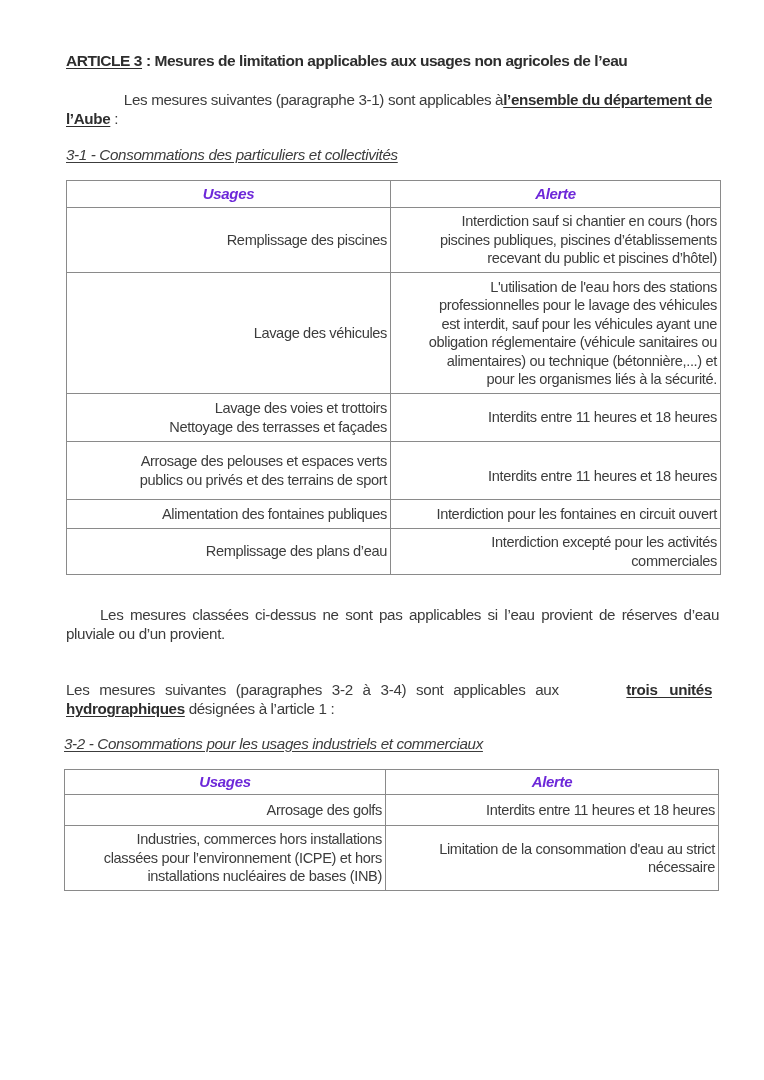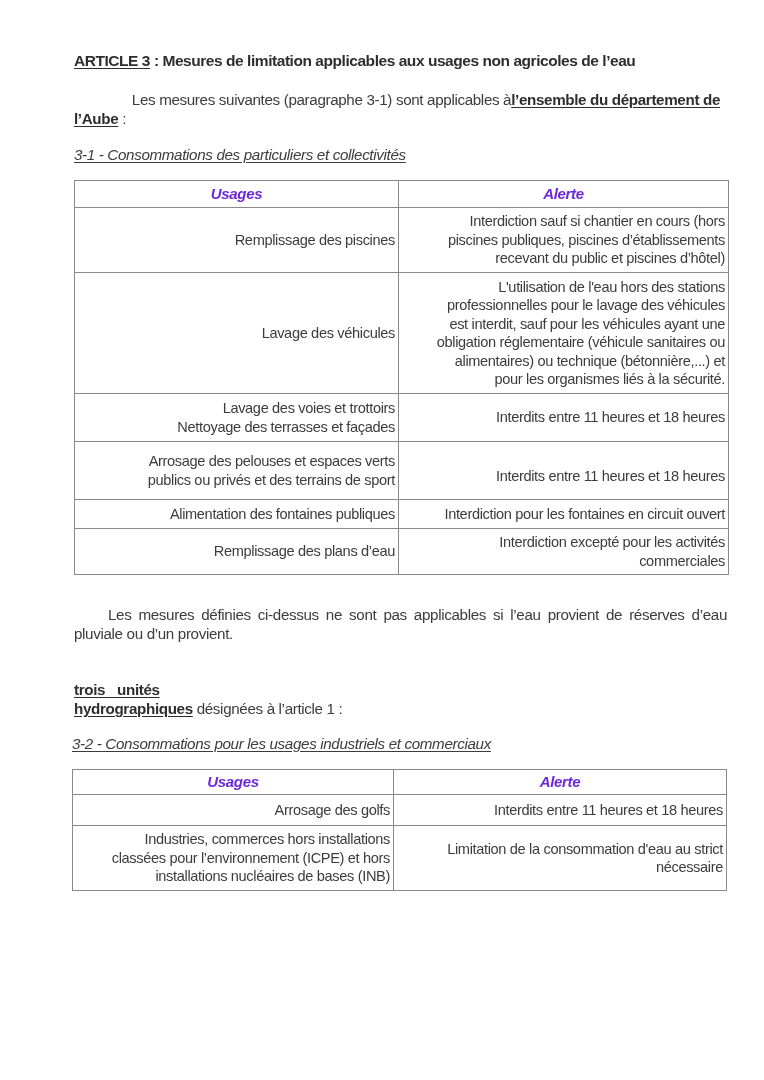--- a/index.html
+++ b/index.html
@@ -1,21 +1,21 @@
 <!DOCTYPE html>
 <html><head>
   <meta charset="utf-8">
   <style>
     html, body { margin: 0; padding: 0; background: #ffffff; }
     body {
       width: 764px; height: 1080px; position: relative; overflow: hidden;
       font-family: "DejaVu Sans Condensed", "Liberation Sans Narrow", "Liberation Sans", sans-serif;
       color: #3a3a3a;
     }
-    .page { position: absolute; left: 12px; top: 0; width: 604px; height: 1080px; }
+    .page { position: absolute; left: 4px; top: 0; width: 604px; height: 1080px; }
     .abs { position: absolute; }
     .txt { font-family: "Liberation Sans", sans-serif; font-size: 15.2px; color: #3c3c3c; letter-spacing: -0.35px; line-height: 19px; white-space: nowrap; }
     .bold { font-weight: bold; color: #2e2e2e; }
     .u { text-decoration: underline; text-underline-offset: 2px; }
     .ital { font-style: italic; }
     .heading { font-size: 15.5px; font-weight: bold; color: #2e2e2e; letter-spacing: -0.45px; }
     .just { white-space: normal; text-align: justify; text-align-last: justify; }
 
     table.grid {
       position: absolute; border-collapse: collapse; table-layout: fixed;
@@ -115,26 +115,27 @@
           </td>
       <td>
         <span class="cellline">Interdiction excepté pour les activités</span>
         <span class="cellline">commerciales</span>
       </td>
     </tr>
   </tbody>
     </table>
 
   <div class="abs txt" style="left:62px; top:605px; width:653px;">
-    <div class="just" style="text-indent:34px;">Les mesures définies ci-dessus ne sont pas applicables si l’eau provient de réserves d’eau</div>
+    <div class="just" style="text-indent:34px;">Les mesures classées ci-dessus ne sont pas applicables si l’eau provient de réserves d’eau</div>
     <div>pluviale ou d’un provient.</div>
   </div>
 
   <div class="abs txt" style="left:62px; top:680px; width:646px;">
     <div style="display:flex; justify-content:space-between;">
+      <span style="word-spacing:6px;">Les mesures suivantes (paragraphes 3-2 à 3-4) sont applicables aux </span>
       <span class="bold u" style="word-spacing:8px;">trois unités</span>
     </div>
     <div>
       <span class="bold u">hydrographiques</span><span> désignées à l’article 1 :</span>
     </div>
   </div>
 
   <div class="abs txt ital u" style="left:60px; top:734px;">3-2 - Consommations pour les usages industriels et commerciaux</div>
 
   <table class="grid" style="left:60px; top:769px; width:654px;">

